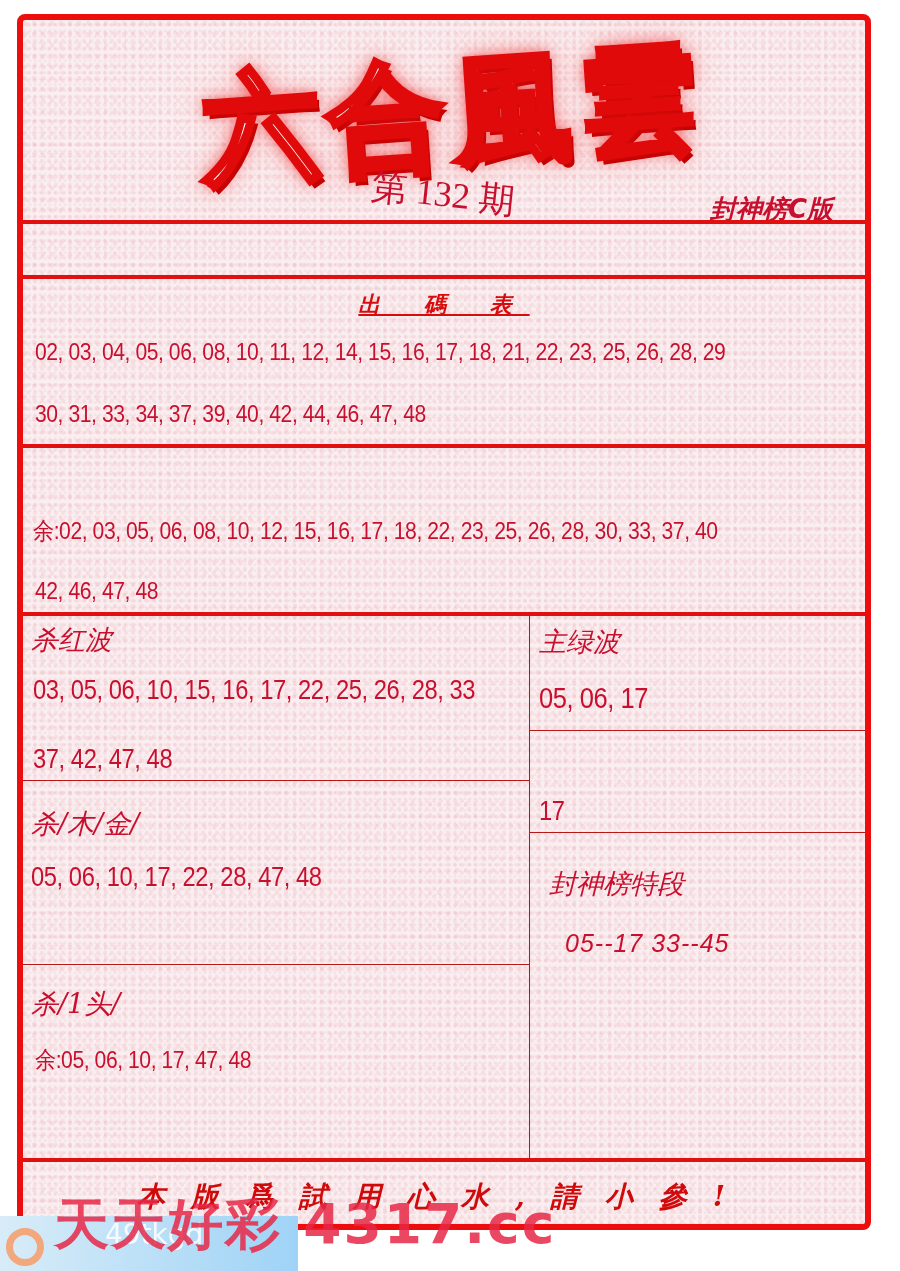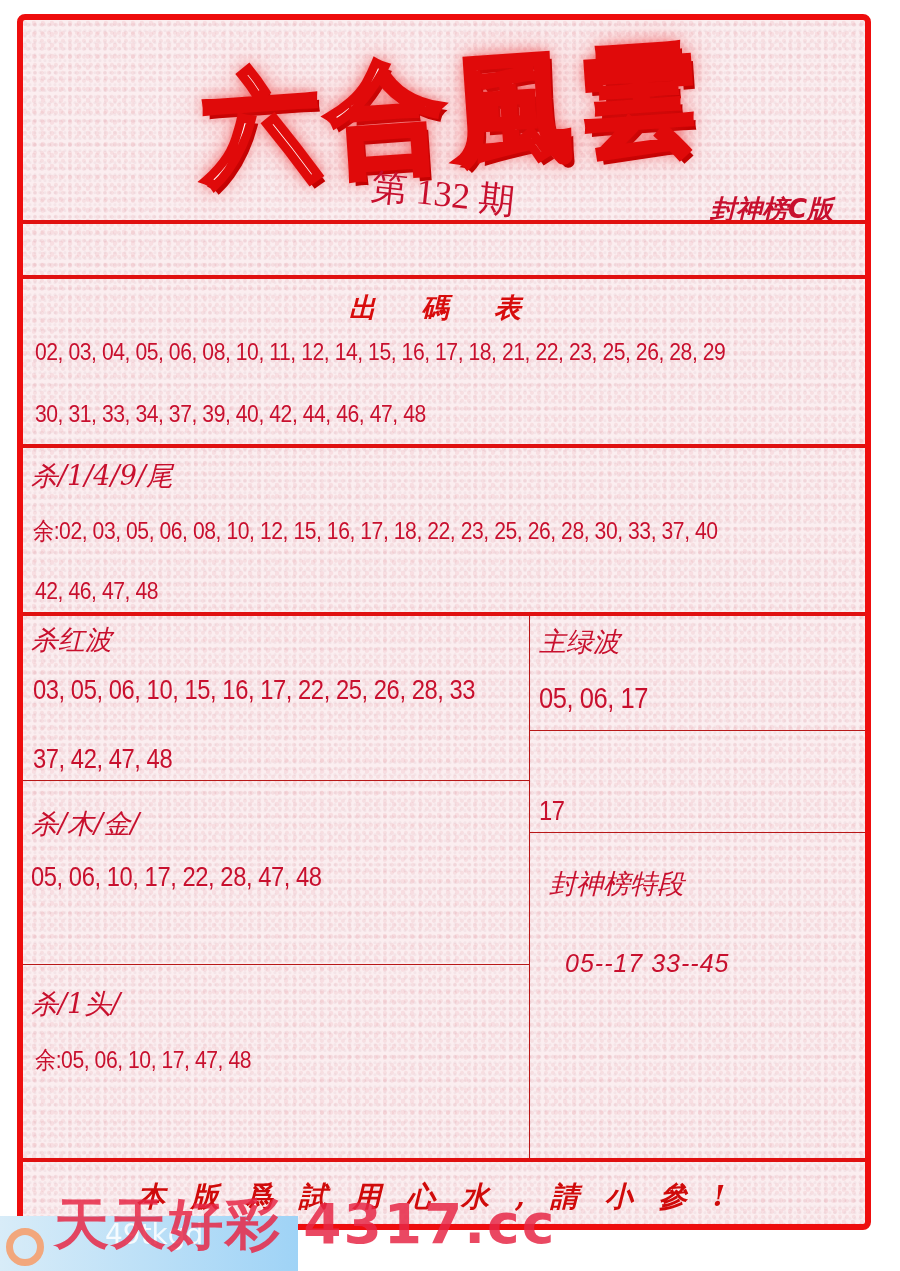--- a/index.html
+++ b/index.html
@@ -40,21 +40,21 @@
     font-weight:bold; font-style:italic; font-size:26px; color:#c8102e;
   }
 
   .info-line {
     position:absolute; left:10px; top:222px; font-size:22px; color:#c8102e;
     font-family:"DejaVu Sans", sans-serif; letter-spacing:0.5px; white-space:nowrap;
   }
 
   .section-title-center {
     position:absolute; left:0; right:0; text-align:center; font-family:"DejaVu Serif", serif;
-    font-weight:bold; font-size:27px; color:#d80c0c; letter-spacing:18px; font-style:italic;
+    font-weight:bold; font-size:22px; color:#d80c0c; letter-spacing:18px; font-style:italic;text-decoration:underline;
   }
   .nums {
     position:absolute; font-family:"Liberation Sans", sans-serif; font-size:24px; color:#c8102e;
     letter-spacing:-0.5px; transform:scaleX(0.88); transform-origin:left center; white-space:nowrap;
   }
   .label {
     position:absolute; font-family:"DejaVu Serif", serif; font-size:27px; color:#c8102e;
     white-space:nowrap; font-style:italic;
   }
   .special-title {
@@ -98,21 +98,20 @@
 
 
   <div class="hline" style="top:255px;"></div>
 
   <div class="section-title-center" style="top:270px;">出 碼 表</div>
   <div class="nums" style="left:12px; top:318px;">02, 03, 04, 05, 06, 08, 10, 11, 12, 14, 15, 16, 17, 18, 21, 22, 23, 25, 26, 28, 29</div>
   <div class="nums" style="left:12px; top:380px;">30, 31, 33, 34, 37, 39, 40, 42, 44, 46, 47, 48</div>
 
   <div class="hline" style="top:424px;"></div>
 
-  <div class="label" style="left:8px; top:438px;">杀/1/4/9/尾</div>
   <div class="nums" style="left:10px; top:495px;">余:02, 03, 05, 06, 08, 10, 12, 15, 16, 17, 18, 22, 23, 25, 26, 28, 30, 33, 37, 40</div>
   <div class="nums" style="left:12px; top:557px;">42, 46, 47, 48</div>
 
   <div class="hline" style="top:592px;"></div>
 
   <div class="thin-v" style="left:506px; top:596px; height:546px;"></div>
 
   <div class="label" style="left:8px; top:602px;">杀红波</div>
   <div class="nums" style="left:10px; top:655px; font-size:27px;">03, 05, 06, 10, 15, 16, 17, 22, 25, 26, 28, 33</div>
   <div class="nums" style="left:10px; top:724px; font-size:27px;">37, 42, 47, 48</div>
@@ -126,21 +125,21 @@
   <div class="nums" style="left:12px; top:1024px;">余:05, 06, 10, 17, 47, 48</div>
 
   <div class="label" style="left:516px; top:604px;">主绿波</div>
   <div class="nums" style="left:516px; top:662px; font-size:29px;">05, 06, 17</div>
   <div class="thin-h" style="left:506px; right:0; top:710px;"></div>
 
   <div class="nums" style="left:516px; top:776px; font-size:27px;">17</div>
   <div class="thin-h" style="left:506px; right:0; top:812px;"></div>
 
   <div class="special-title" style="left:526px; top:846px;">封神榜特段</div>
-  <div class="special-range" style="left:542px; top:929px;">05--17  33--45</div>
+  <div class="special-range" style="left:542px; top:909px;">05--17  33--45</div>
 
   <div class="hline" style="top:1138px;"></div>
 
   <div class="footer-text" style="top:1158px;">本版爲試用心水,請小參!</div>
 </div>
 
 <div class="wm-box"></div>
 <div class="wm-circle"></div>
 <div class="wm-sub">49tkgd</div>
 <div class="watermark">天天好彩 4317.cc</div>

